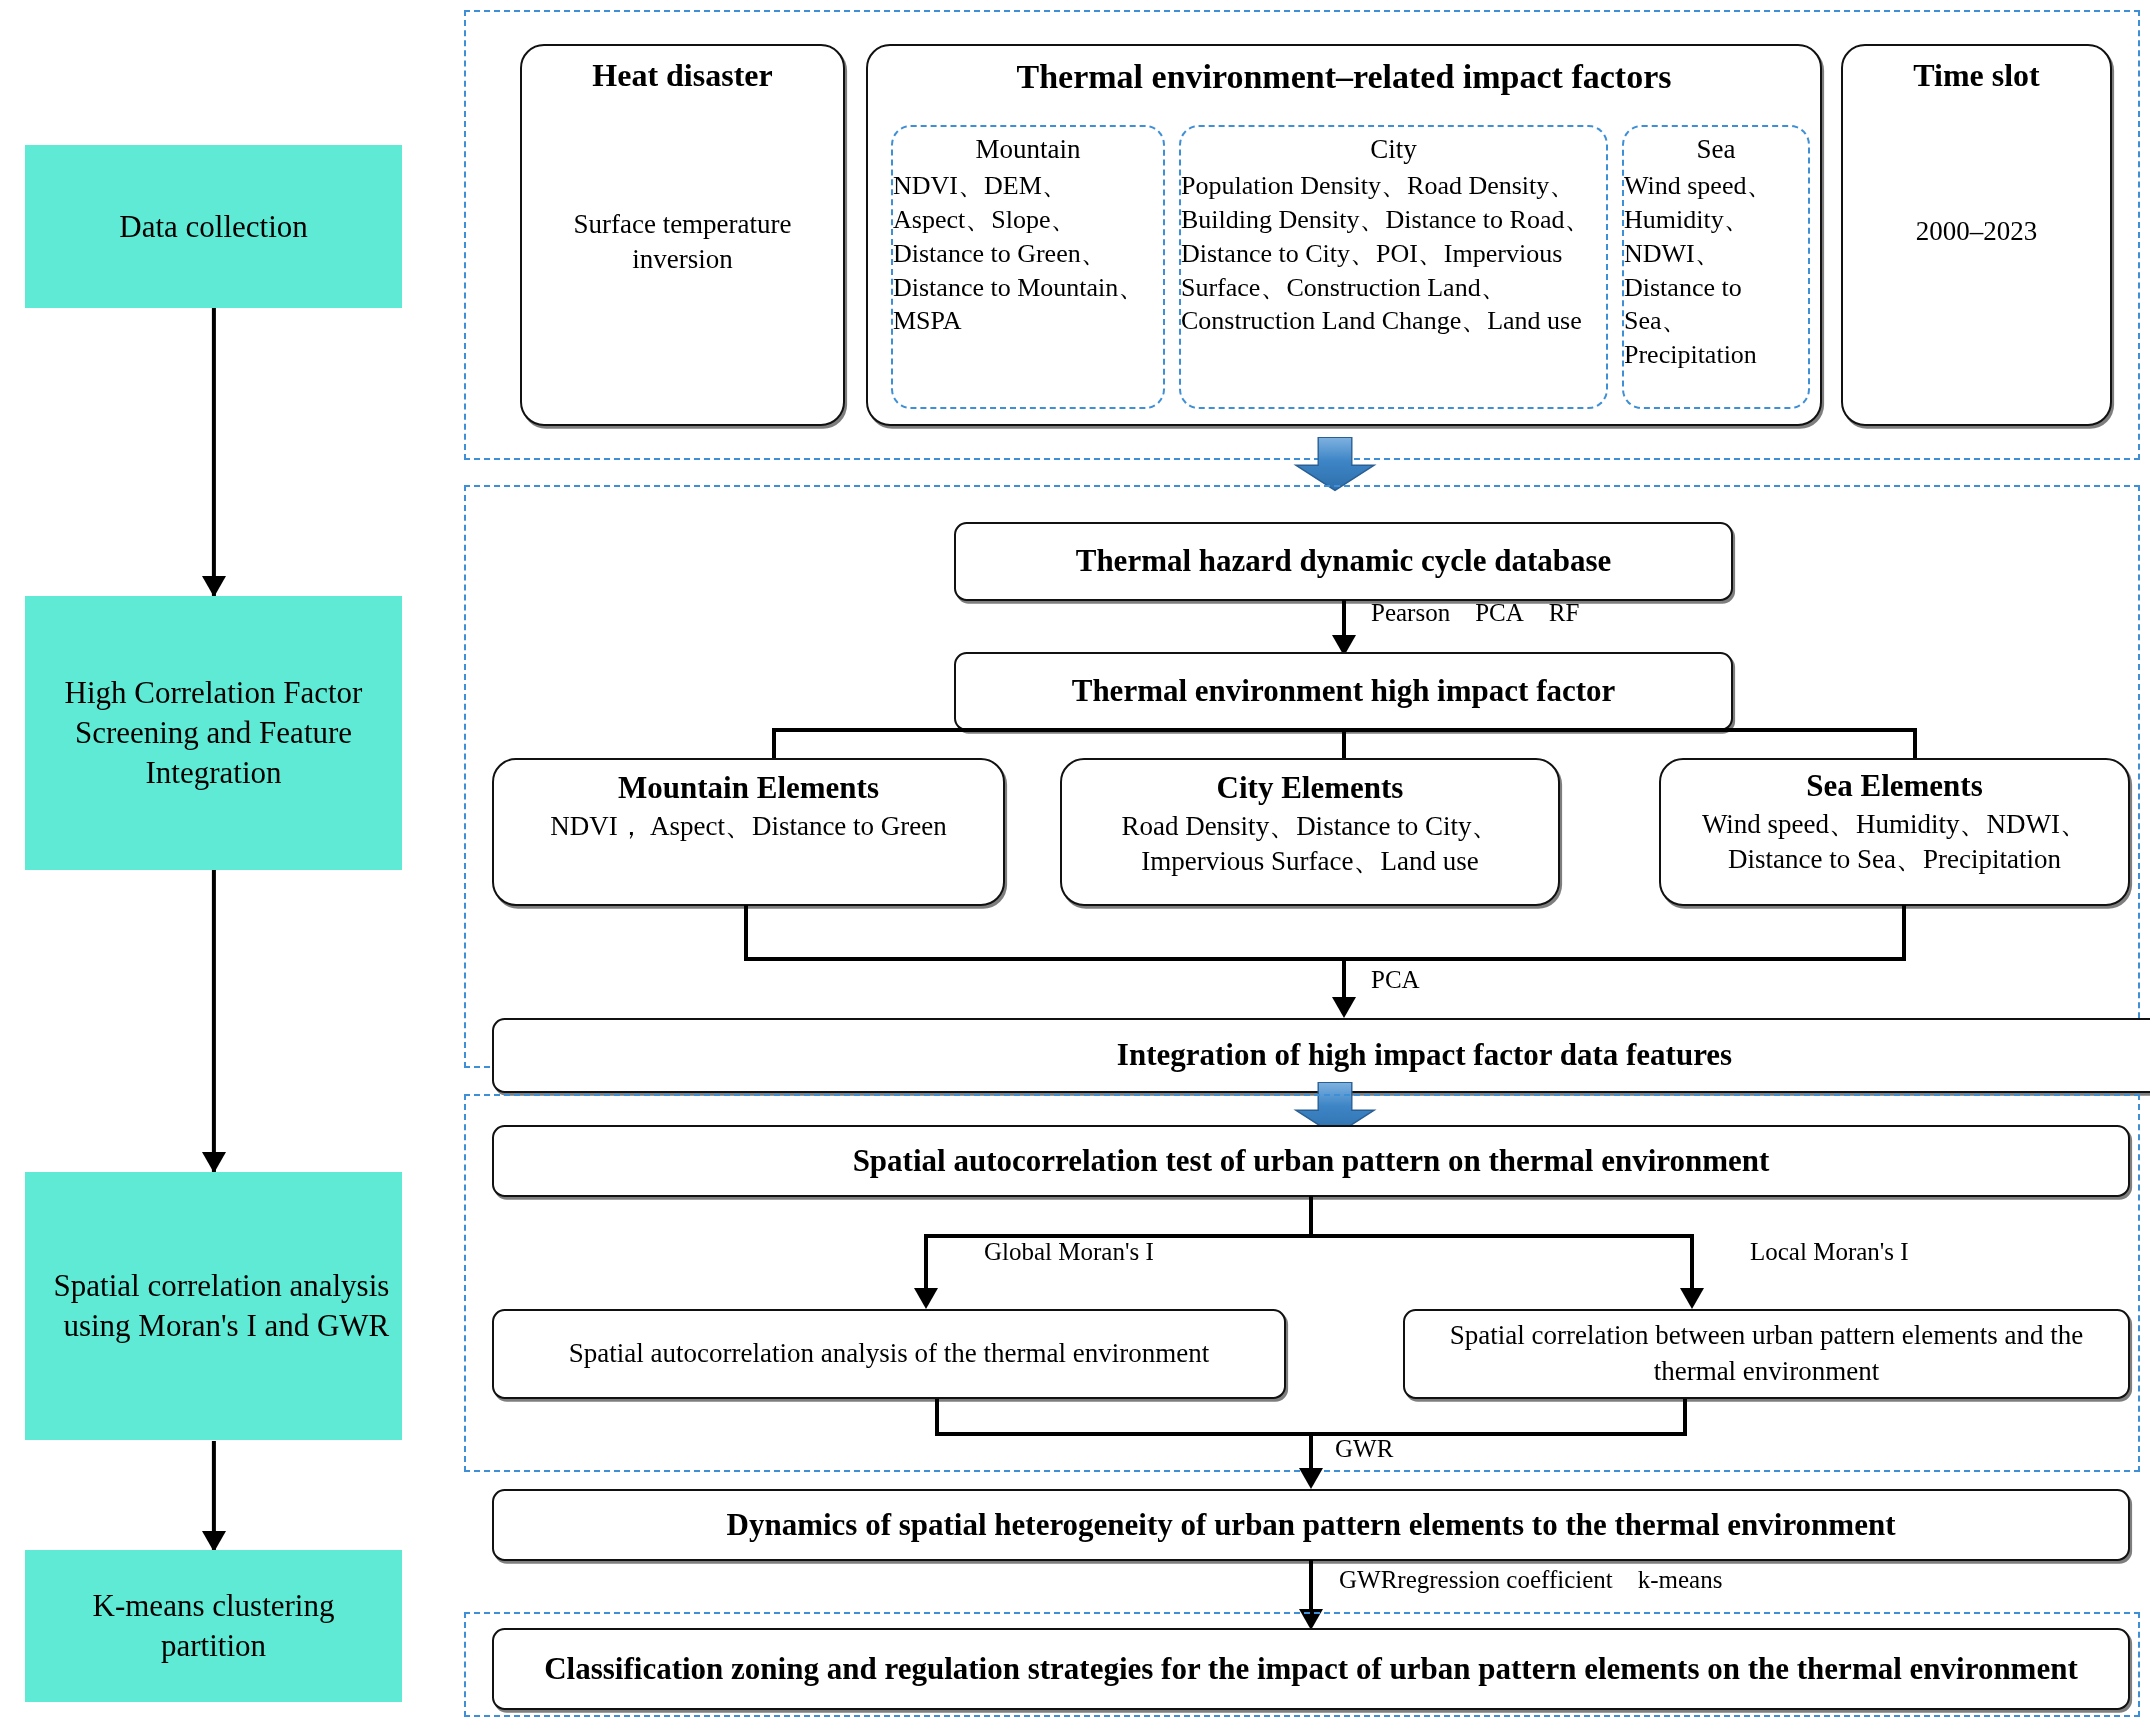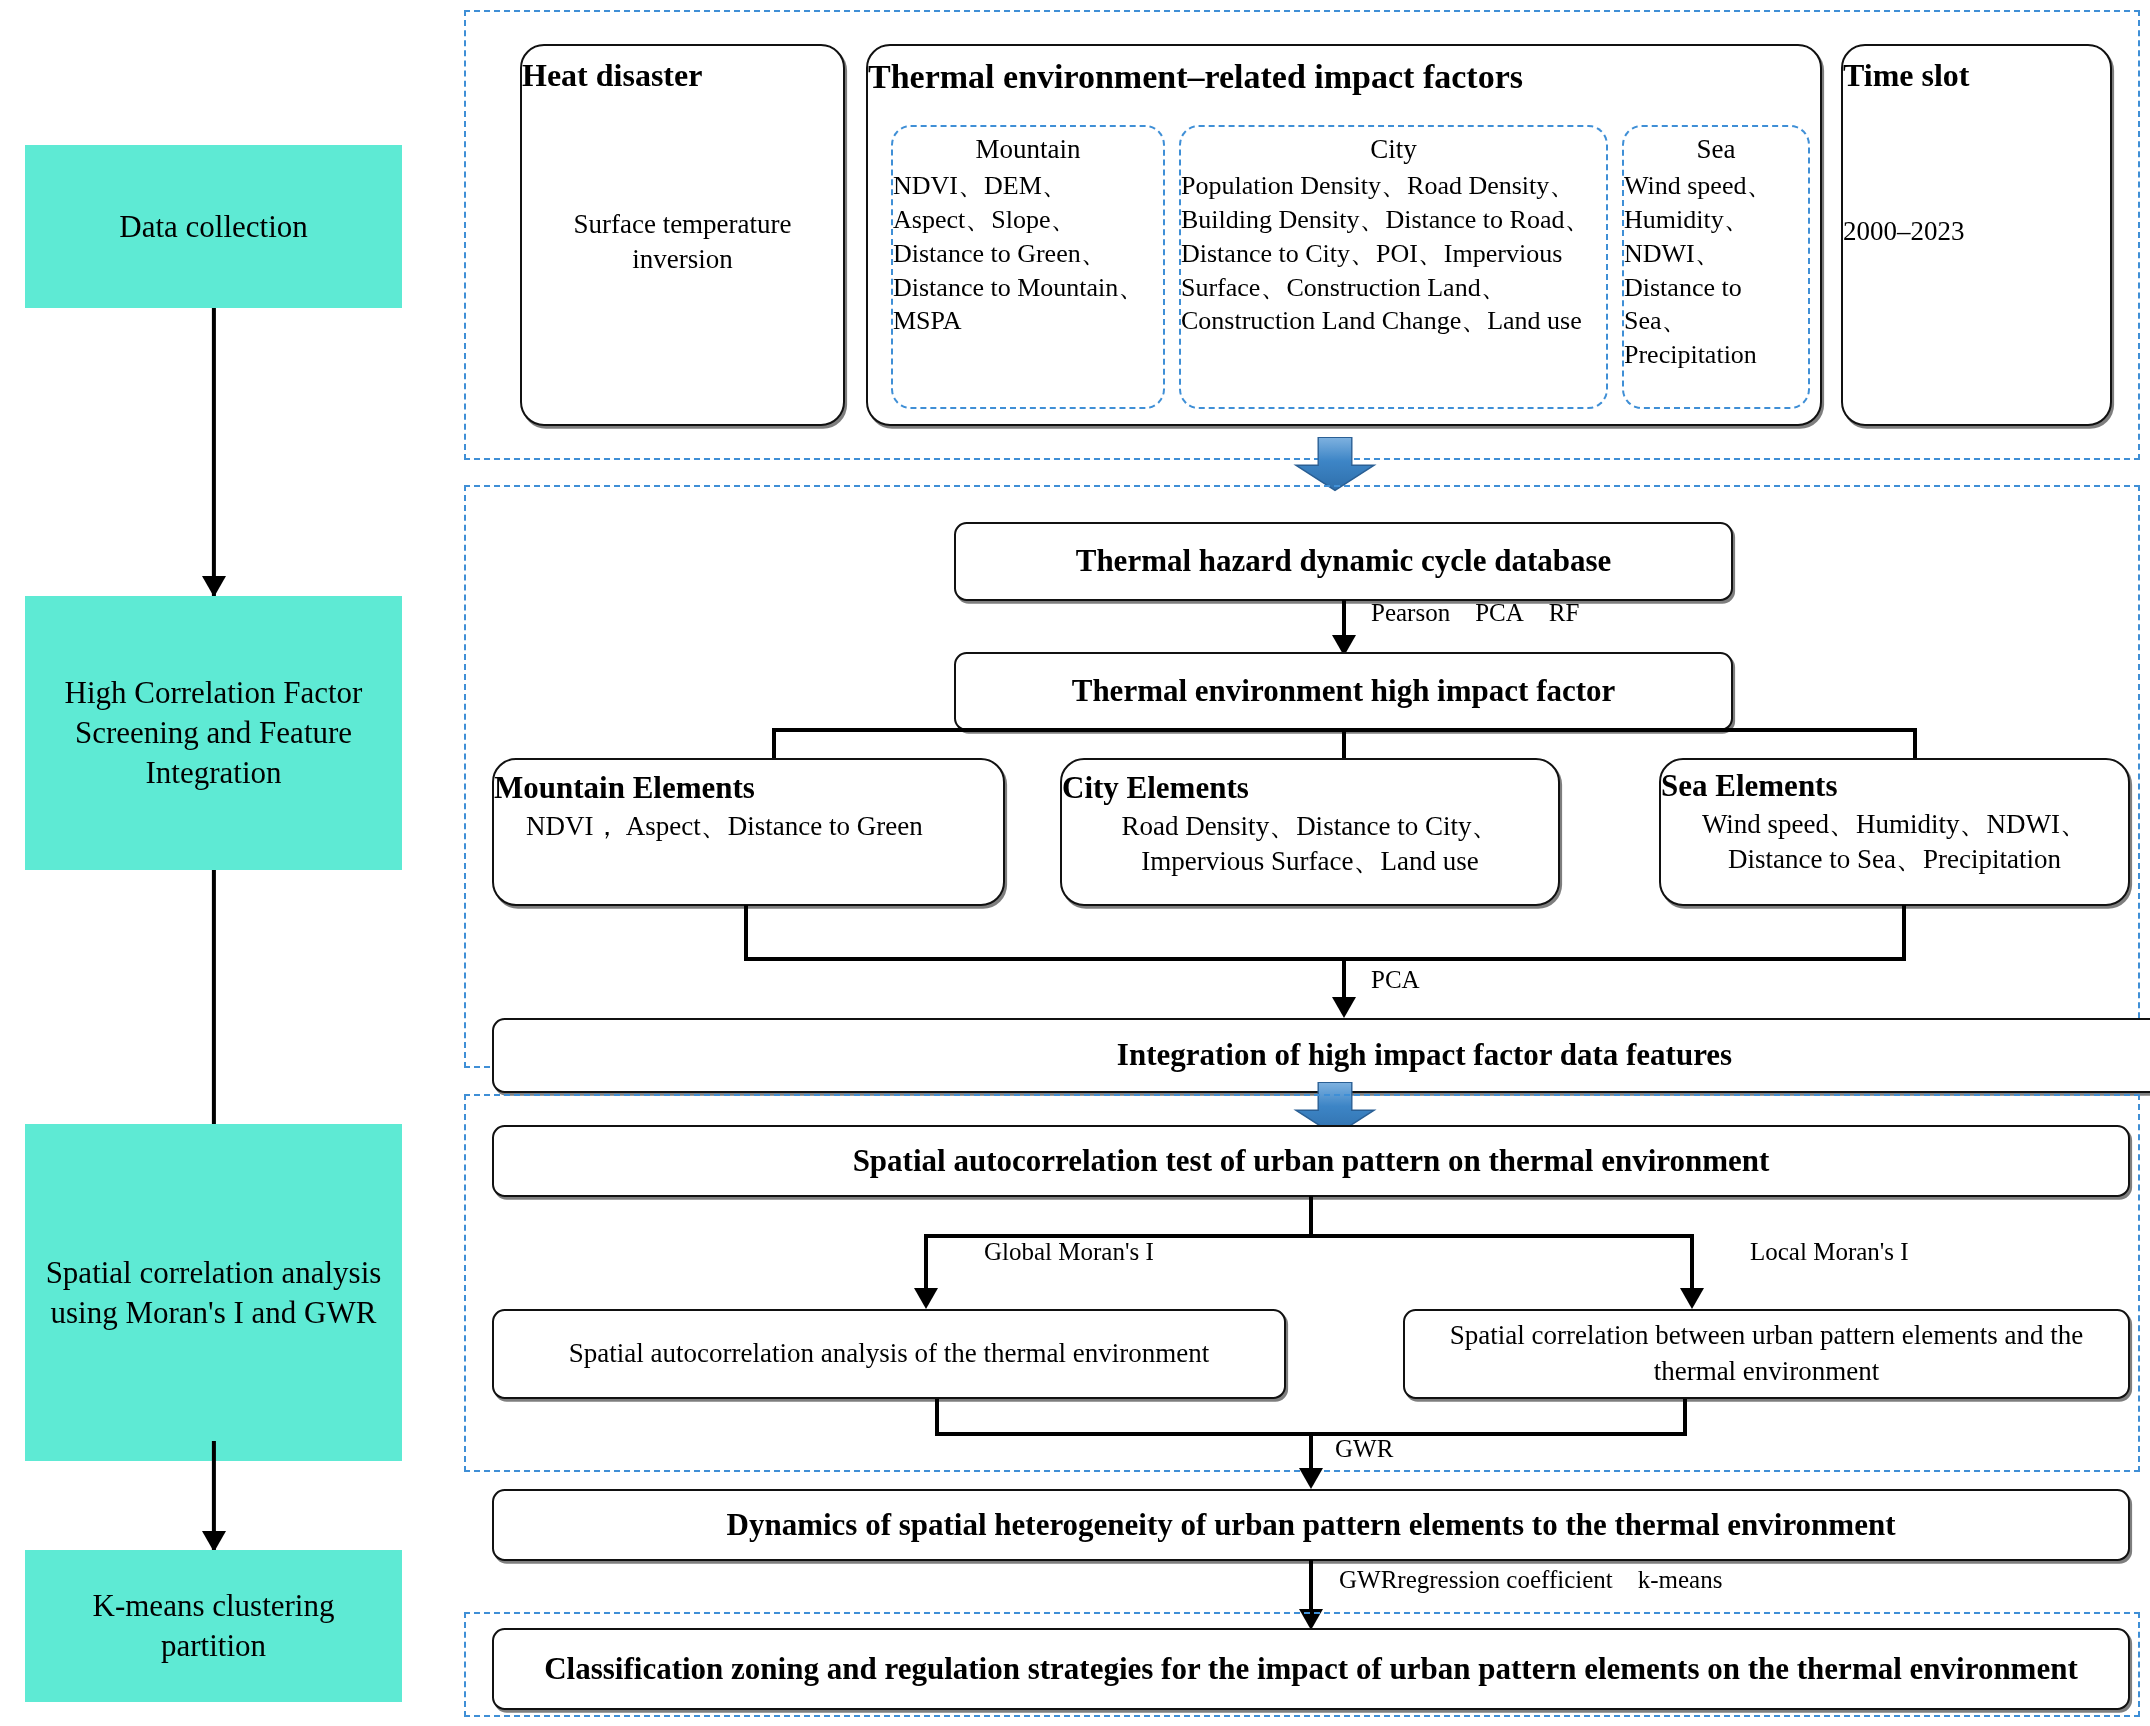--- a/index.html
+++ b/index.html
@@ -21,21 +21,21 @@
     border-left:12px solid transparent;border-right:12px solid transparent;
     border-top:21px solid #000;transform:translateX(-12px);}
 
   
   .panel{border:2.8px dashed #3f8fd6;}
 
   
   .rbox{
     border:2.8px solid #111;border-radius:24px;background:#fff;
     box-shadow:2.1px 2.8px 0 0 rgba(20,20,20,.55);
-    display:flex;flex-direction:column;align-items:flex-start;
+    display:flex;flex-direction:column;align-items:center;
     text-align:center;overflow:hidden;
   }
   .rbox .hdr{font-weight:bold;font-size:32px;line-height:1.18;margin-top:11.2px;}
   .rbox .body{font-size:27px;line-height:1.30;}
 
   .wide{
     border:2.8px solid #111;border-radius:12.7px;background:#fff;
     box-shadow:2.1px 2.8px 0 0 rgba(20,20,20,.55);
     display:flex;align-items:center;justify-content:center;text-align:center;
     font-weight:bold;font-size:31px;line-height:1.3;padding:4.2px 18px;
@@ -77,21 +77,21 @@
 </div>
 
 <div class="abs stage" style="left:25px;top:596px;width:377px;height:274px;">
   <span>High Correlation Factor Screening and Feature Integration</span>
 </div>
 <div class="abs v-arrow" style="left:25px;top:870px;width:377px;height:302px;">
   <div class="shaft"></div>
     <div class="head"></div>
 </div>
 
-<div class="abs stage" style="left:25px;top:1124px;width:377px;height:337px;">
+<div class="abs stage" style="left:25px;top:1172px;width:377px;height:268px;text-align:right;">
   <span>Spatial correlation analysis using Moran's I and GWR</span>
 </div>
 <div class="abs v-arrow" style="left:25px;top:1441px;width:377px;height:110px;">
   <div class="shaft"></div>
     <div class="head"></div>
 </div>
 
 <div class="abs stage" style="left:25px;top:1550px;width:377px;height:152px;">
   <span>K-means clustering partition</span>
 </div>

